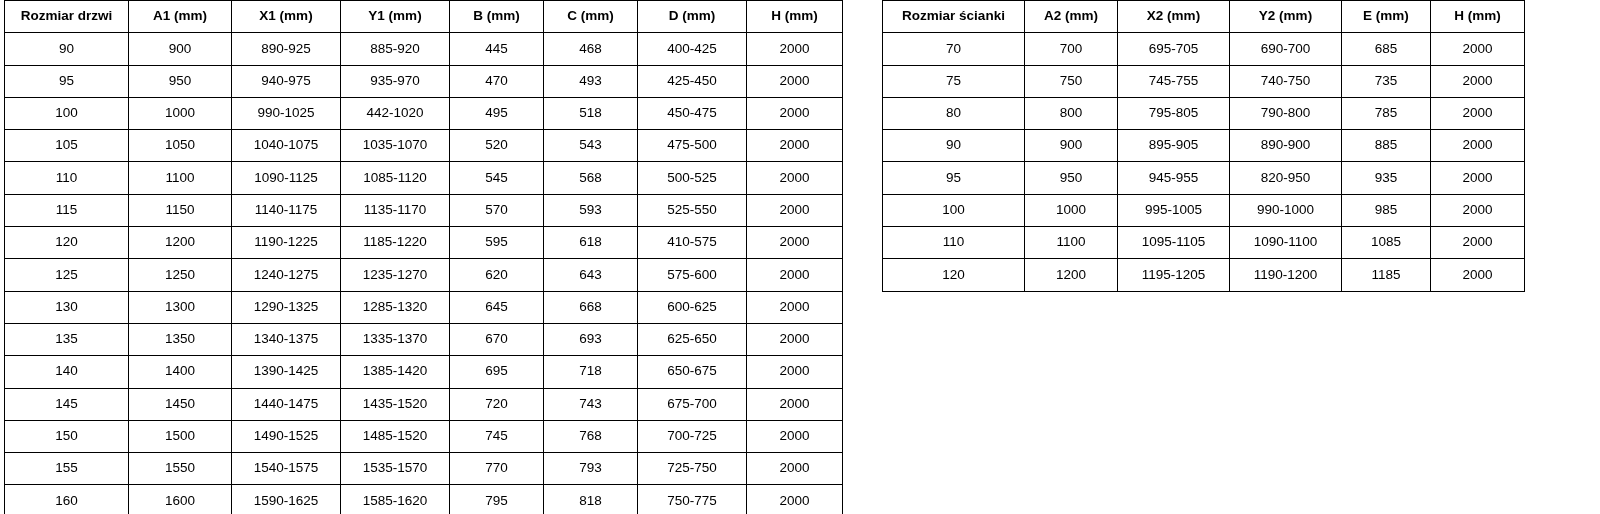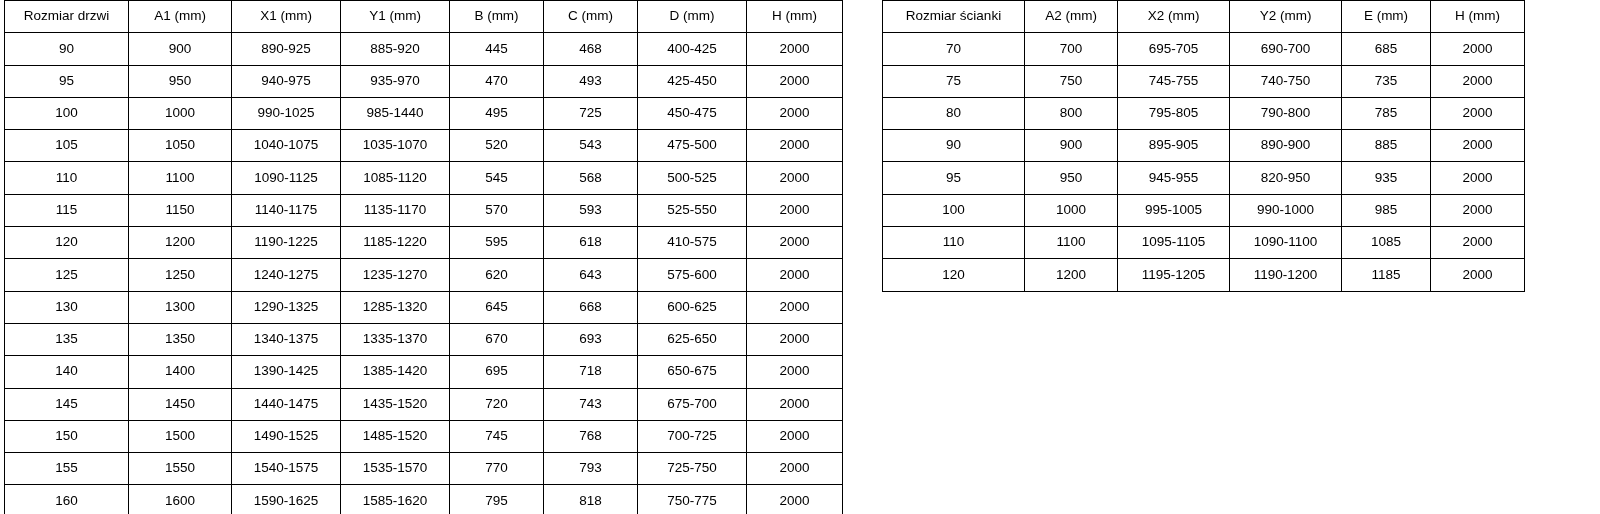--- a/index.html
+++ b/index.html
@@ -35,21 +35,21 @@
     border: 1px solid #000000;
     text-align: center;
     vertical-align: middle;
     font-size: 13.5px;
     line-height: 1.1;
     padding: 0;
     height: 31.3px;
     white-space: nowrap;
   }
   table.spec th {
-    font-weight: normal;
+    font-weight: bold;
   }
   table.spec td {
     font-weight: normal;
   }
 
   
   #doors-table col.c0 { width: 124px; }
   #doors-table col.c1 { width: 103px; }
   #doors-table col.c2 { width: 109px; }
   #doors-table col.c3 { width: 109px; }
@@ -113,23 +113,23 @@
             <td>935-970</td>
             <td>470</td>
             <td>493</td>
             <td>425-450</td>
             <td>2000</td>
           </tr>
         <tr>
             <td>100</td>
             <td>1000</td>
             <td>990-1025</td>
-            <td>985-1440</td>
+            <td>442-1020</td>
             <td>495</td>
-            <td>725</td>
+            <td>518</td>
             <td>450-475</td>
             <td>2000</td>
           </tr>
         <tr>
             <td>105</td>
             <td>1050</td>
             <td>1040-1075</td>
             <td>1035-1070</td>
             <td>520</td>
             <td>543</td>

